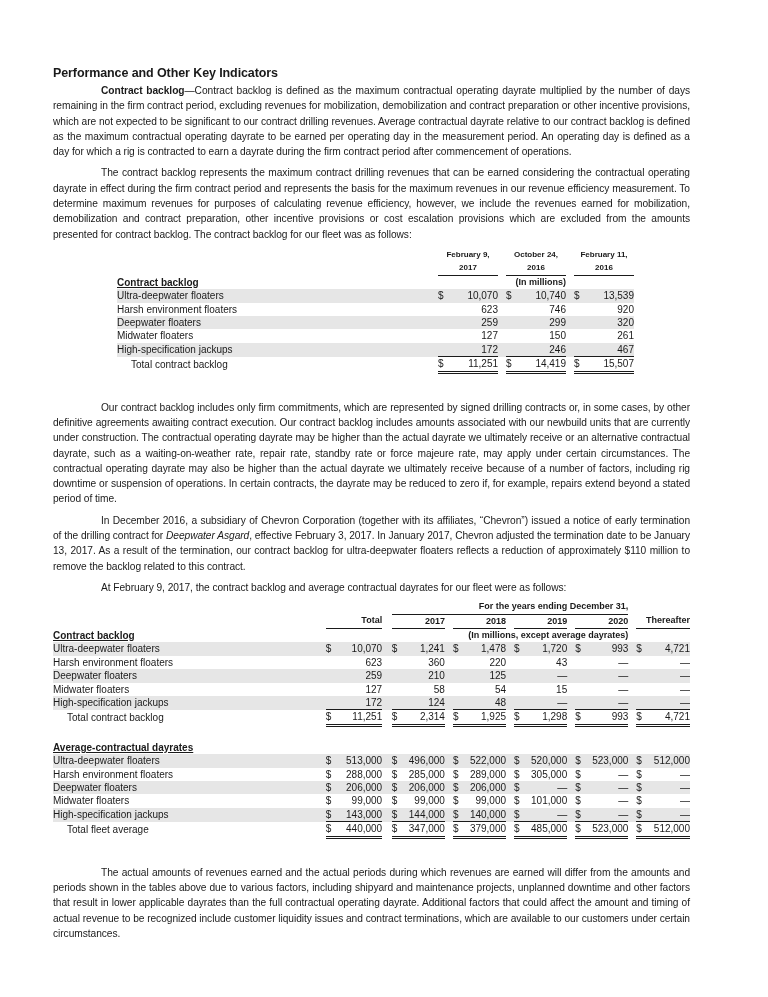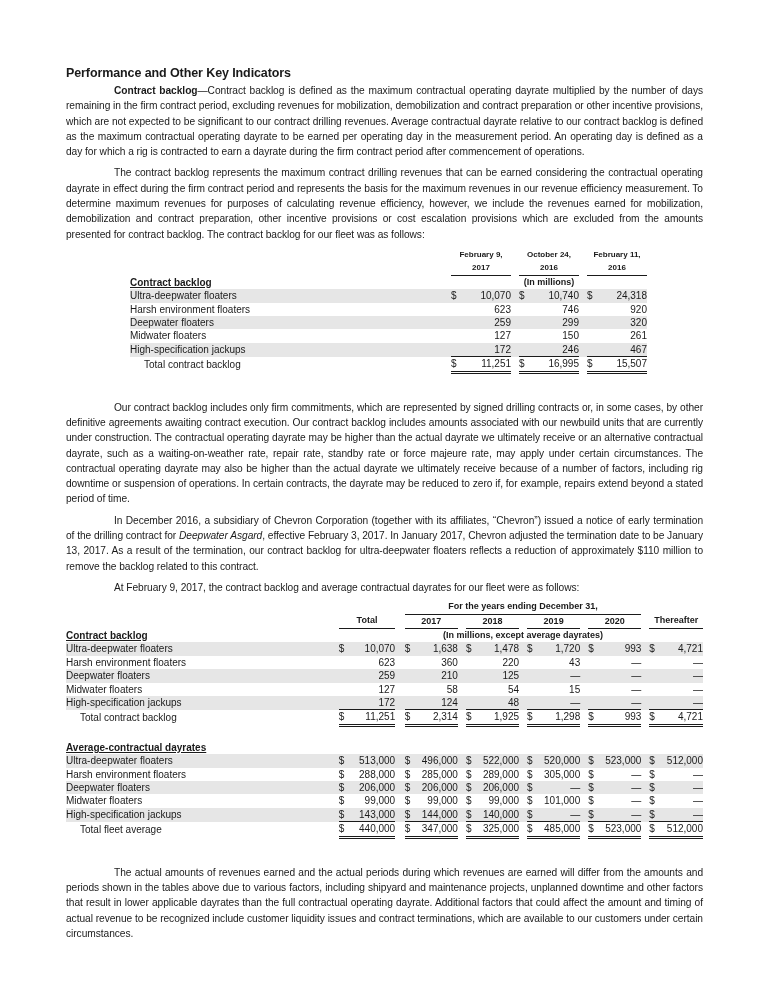--- a/index.html
+++ b/index.html
@@ -1,33 +1,33 @@
 <!DOCTYPE html>
 <html><head>
 <meta charset="utf-8">
 <style>
   html, body { margin:0; padding:0; background:#ffffff; }
   body { width:768px; height:997px; position:relative; overflow:hidden;
          font-family:"Liberation Sans", sans-serif; color:#1a1a1a; }
-  .page { position:absolute; left:66px; top:66px; width:637px; }
+  .page { position:absolute; left:53px; top:66px; width:637px; }
   h2.section { font-size:12.5px; font-weight:bold; margin:0 0 3px 0; letter-spacing:-0.1px; }
   p.para { font-size:10.2px; line-height:15.3px; margin:0 0 6px 0; text-align:justify;
            text-indent:48px; letter-spacing:-0.05px; }
   p.para b { font-weight:bold; }
   p.para i { font-style:italic; }
 
   table.fin { border-collapse:collapse; font-size:10px; }
   table.fin td { padding:0; height:13.4px; line-height:13.4px; white-space:nowrap; }
   table.fin tr.shade td { background:#e6e6e6; }
   table.fin td.lbl { text-align:left; }
   table.fin td.dol { text-align:left; }
   table.fin td.num { text-align:right; }
   .hdr { font-size:8px; font-weight:bold; text-align:center; line-height:9.5px; }
   .hdr-ul { border-bottom:1px solid #1a1a1a; }
-  .sub { font-size:9px; font-weight:bold; text-align:center; }
+  .sub { font-size:9px; font-weight:bold; text-align:right; }
   .sect-title { font-weight:bold; text-decoration:underline; }
   .tot-top { border-top:1px solid #1a1a1a; }
   .tot-bot { border-bottom:3px double #1a1a1a; }
   .indent { padding-left:14px !important; }
 
   .footer { position:absolute; left:0; width:768px; top:996px; text-align:center; font-size:10.5px; }
 </style>
 </head>
 <body>
 
@@ -75,21 +75,21 @@
     <tr class="shade">
       <td class="lbl">Ultra-deepwater floaters</td>
           <td></td>
       <td class="dol">$</td>
           <td class="num">10,070</td>
           <td></td>
       <td class="dol">$</td>
           <td class="num">10,740</td>
           <td></td>
       <td class="dol">$</td>
-          <td class="num">24,318</td>
+          <td class="num">13,539</td>
     </tr>
     <tr>
       <td class="lbl">Harsh environment floaters</td>
           <td></td>
       <td></td>
           <td class="num">623</td>
           <td></td>
       <td></td>
           <td class="num">746</td>
           <td></td>
@@ -132,21 +132,21 @@
       <td></td>
           <td class="num">467</td>
     </tr>
     <tr>
       <td class="lbl indent">Total contract backlog</td>
           <td></td>
       <td class="dol tot-top tot-bot">$</td>
           <td class="num tot-top tot-bot">11,251</td>
           <td></td>
       <td class="dol tot-top tot-bot">$</td>
-          <td class="num tot-top tot-bot">16,995</td>
+          <td class="num tot-top tot-bot">14,419</td>
           <td></td>
       <td class="dol tot-top tot-bot">$</td>
           <td class="num tot-top tot-bot">15,507</td>
     </tr>
   </tbody>
     </table>
 
   <div style="height:26px"></div>
 
   <p class="para">Our contract backlog includes only firm commitments, which are represented by signed drilling contracts or, in some cases, by other definitive agreements awaiting contract execution.  Our contract backlog includes amounts associated with our newbuild units that are currently under construction.  The contractual operating dayrate may be higher than the actual dayrate we ultimately receive or an alternative contractual dayrate, such as a waiting-on-weather rate, repair rate, standby rate or force majeure rate, may apply under certain circumstances.  The contractual operating dayrate may also be higher than the actual dayrate we ultimately receive because of a number of factors, including rig downtime or suspension of operations.  In certain contracts, the dayrate may be reduced to zero if, for example, repairs extend beyond a stated period of time.</p>
@@ -211,21 +211,21 @@
           <td></td>
           <td></td>
     </tr>
 
     <tr class="shade">
       <td class="lbl">Ultra-deepwater floaters</td>
       <td class="dol">$</td>
           <td class="num">10,070</td>
           <td></td>
       <td class="dol">$</td>
-          <td class="num">1,638</td>
+          <td class="num">1,241</td>
           <td></td>
       <td class="dol">$</td>
           <td class="num">1,478</td>
           <td></td>
       <td class="dol">$</td>
           <td class="num">1,720</td>
           <td></td>
       <td class="dol">$</td>
           <td class="num">993</td>
           <td></td>
@@ -444,21 +444,21 @@
     </tr>
     <tr>
       <td class="lbl indent">Total fleet average</td>
       <td class="dol tot-top tot-bot">$</td>
           <td class="num tot-top tot-bot">440,000</td>
           <td></td>
       <td class="dol tot-top tot-bot">$</td>
           <td class="num tot-top tot-bot">347,000</td>
           <td></td>
       <td class="dol tot-top tot-bot">$</td>
-          <td class="num tot-top tot-bot">325,000</td>
+          <td class="num tot-top tot-bot">379,000</td>
           <td></td>
       <td class="dol tot-top tot-bot">$</td>
           <td class="num tot-top tot-bot">485,000</td>
           <td></td>
       <td class="dol tot-top tot-bot">$</td>
           <td class="num tot-top tot-bot">523,000</td>
           <td></td>
       <td class="dol tot-top tot-bot">$</td>
           <td class="num tot-top tot-bot">512,000</td>
     </tr>

